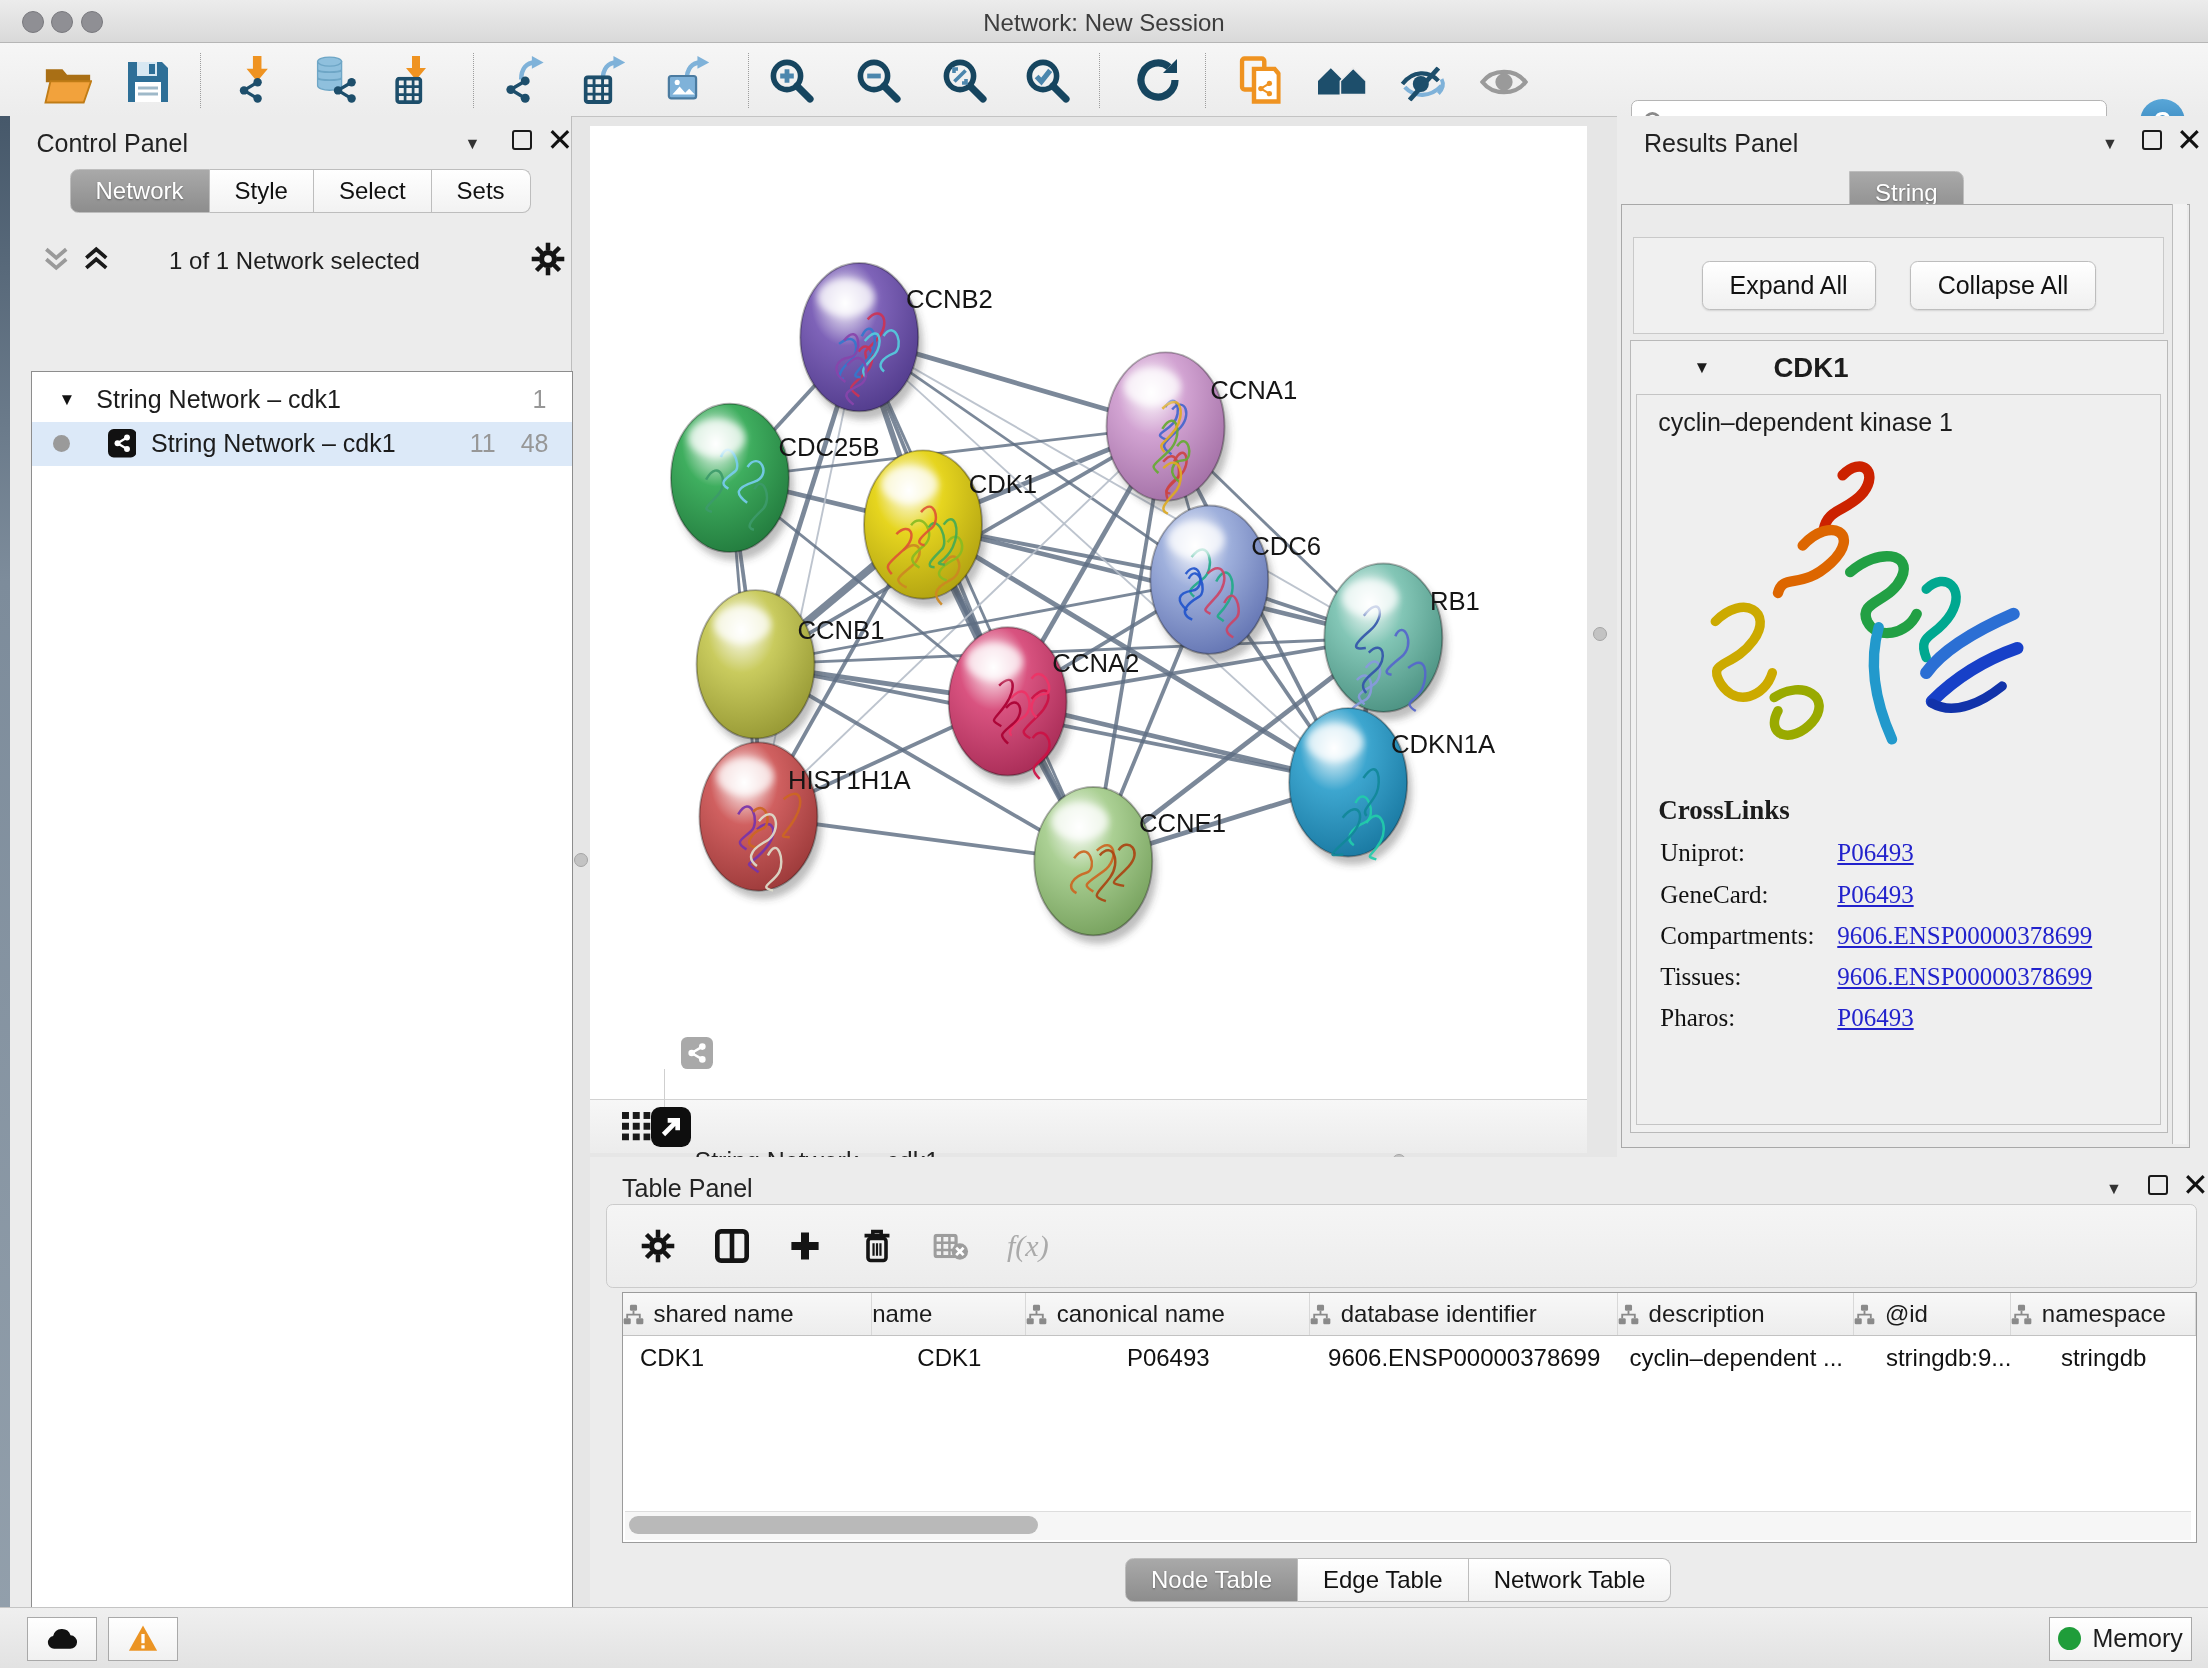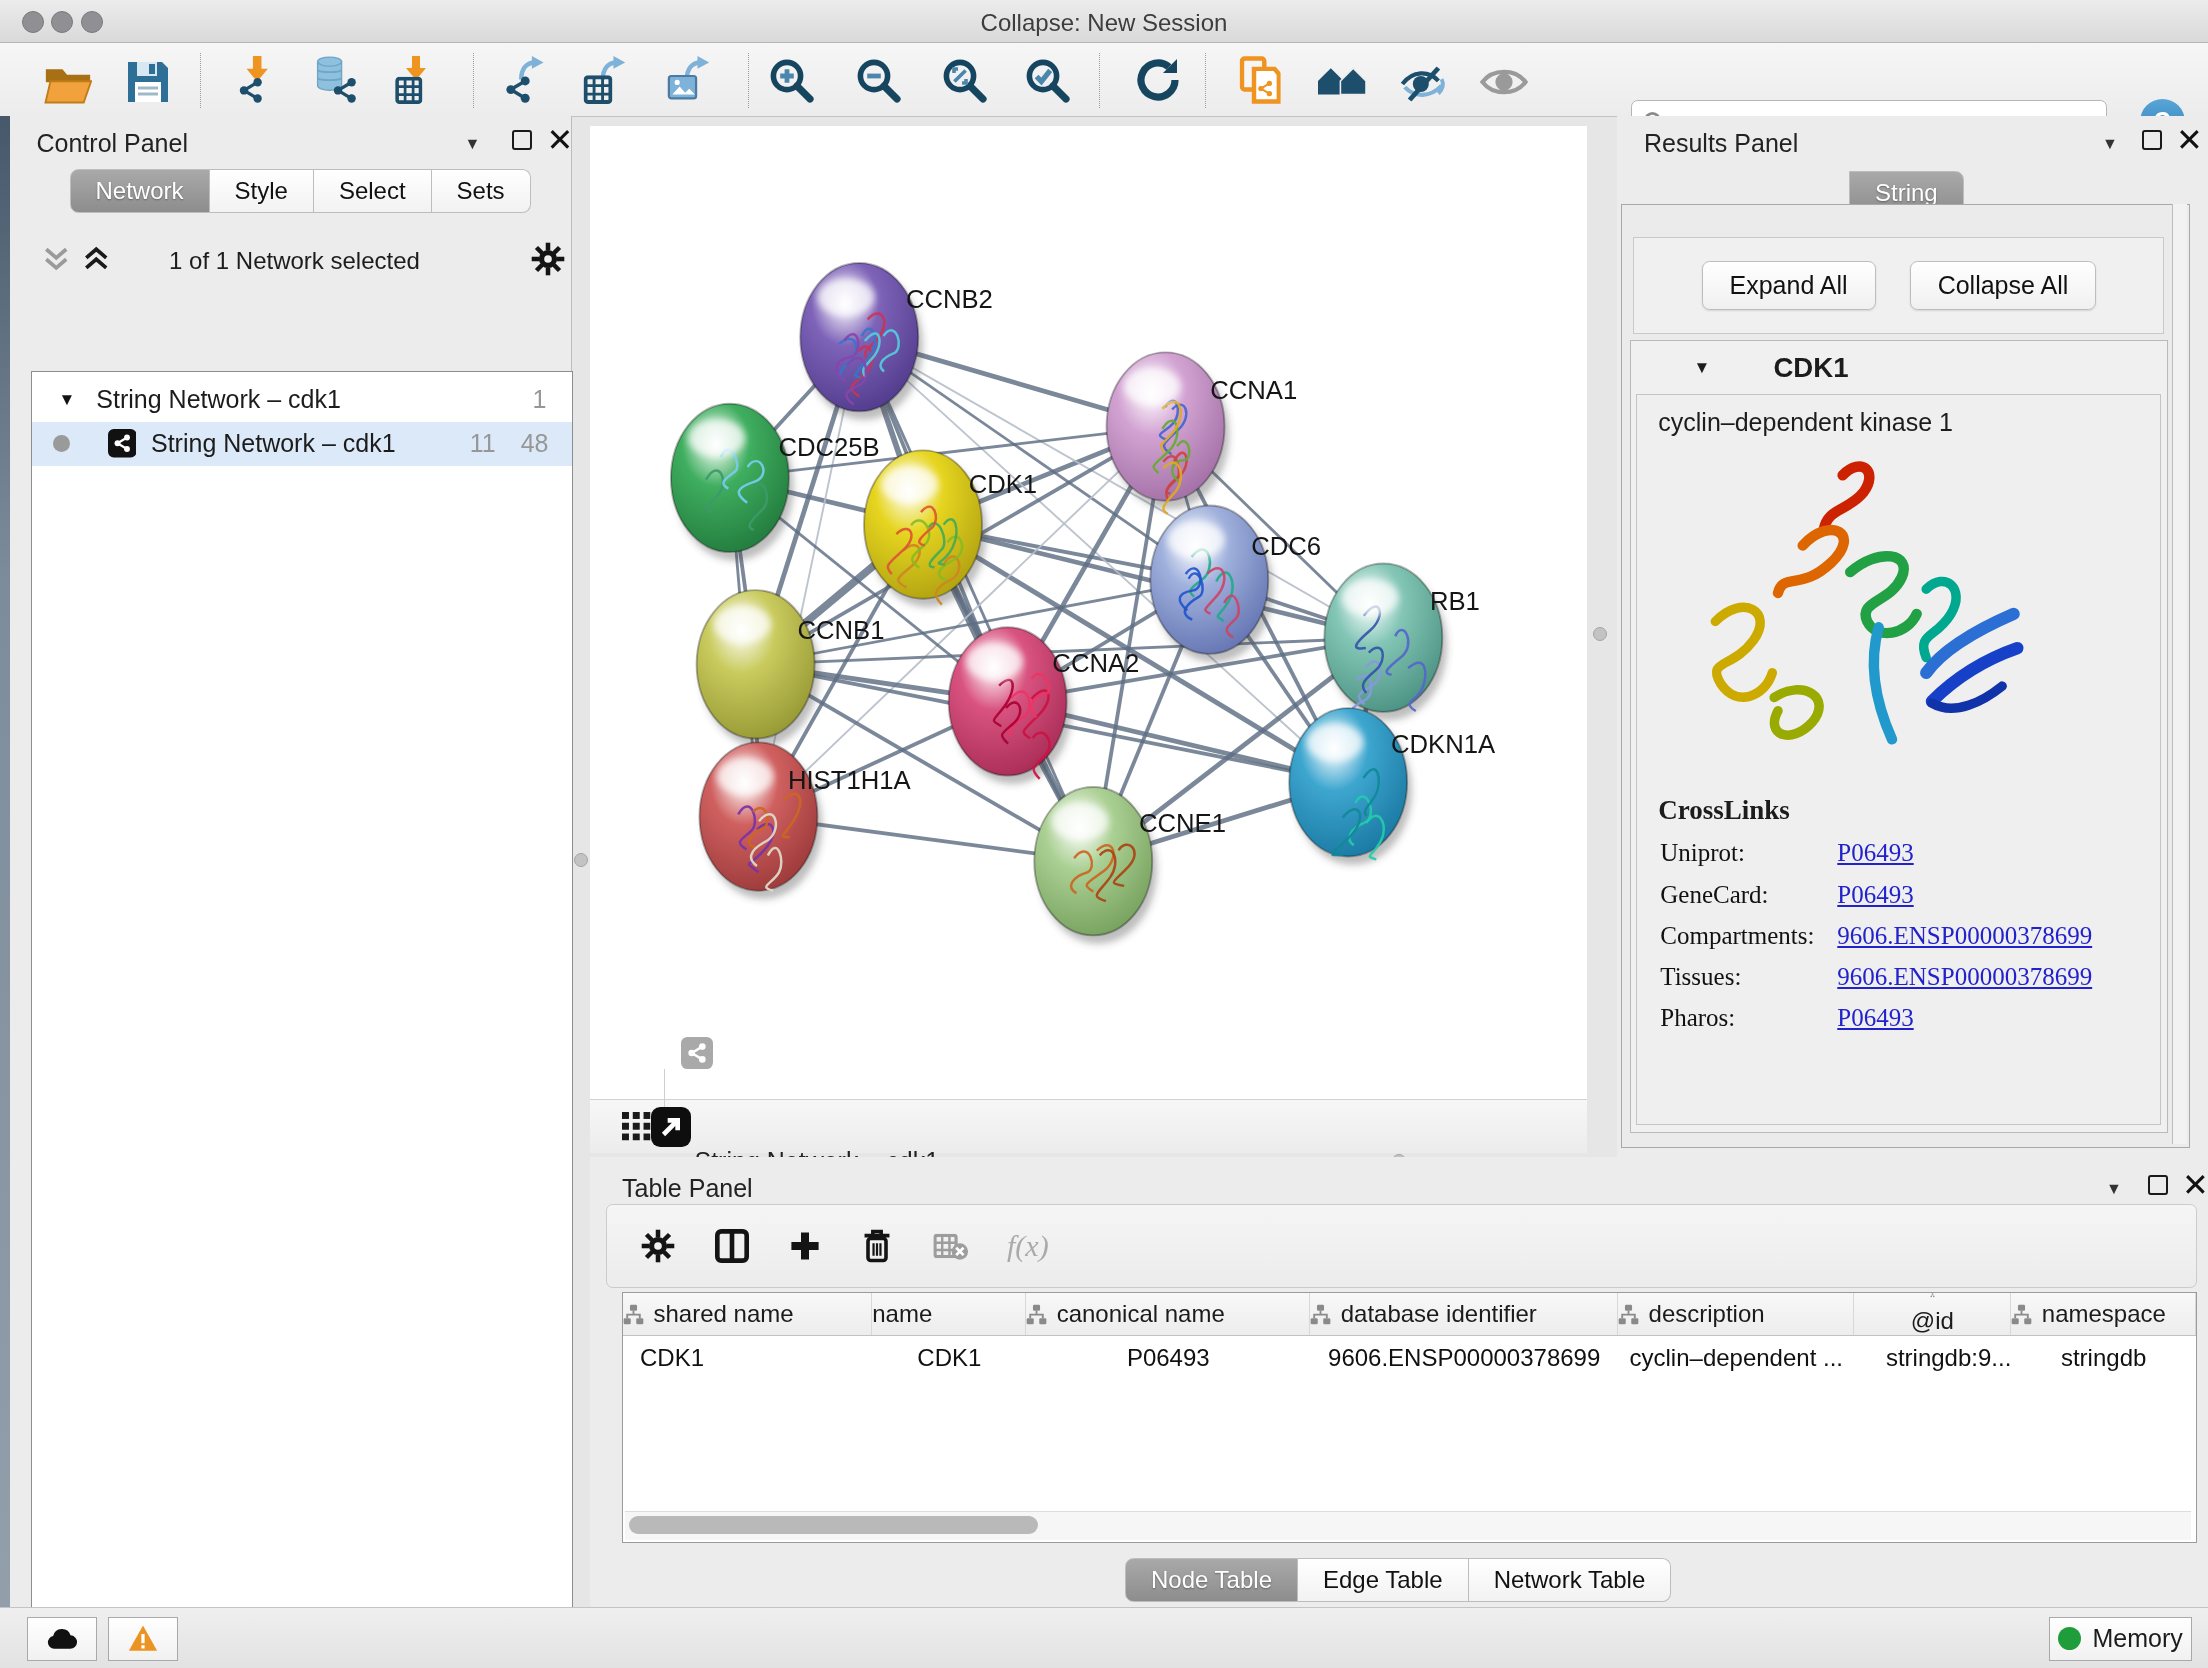--- a/index.html
+++ b/index.html
@@ -231,21 +231,21 @@
     </symbol>
   </defs>
 </svg>
 
 <div id="app">
 
   <div class="abs" id="titlebar">
     <div class="abs tl" style="left:22px"></div>
     <div class="abs tl" style="left:51px"></div>
     <div class="abs tl" style="left:81px"></div>
-    <div class="abs" id="wtitle">Collapse: New Session</div>
+    <div class="abs" id="wtitle">Network: New Session</div>
   </div>
 
   <div class="abs" id="toolbar">
     <svg class="tbico" style="left:44px;top:17px" viewBox="0 0 26 22">
         <use href="#s-folder"></use>
       </svg>
     <svg class="tbico" style="left:124px;top:15px" viewBox="0 0 24 24">
         <use href="#s-floppy"></use>
       </svg>
     <div class="tbsep" style="left:200px"></div>
@@ -765,21 +765,21 @@
             <use href="#s-tree"></use>
           </svg>
           <span>database identifier</span>
         </div>
         <div class="th" style="width: 238px;">
           <svg width="21" height="21" viewBox="0 0 16 16">
             <use href="#s-tree"></use>
           </svg>
           <span>description</span>
         </div>
-        <div class="th" style="width: 158px; flex-direction: column;">
+        <div class="th" style="width: 158px;">
           <svg width="21" height="21" viewBox="0 0 16 16">
             <use href="#s-tree"></use>
           </svg>
           <span>@id</span>
         </div>
         <div class="th" style="width: 186px;">
           <svg width="21" height="21" viewBox="0 0 16 16">
             <use href="#s-tree"></use>
           </svg>
           <span>namespace</span>

